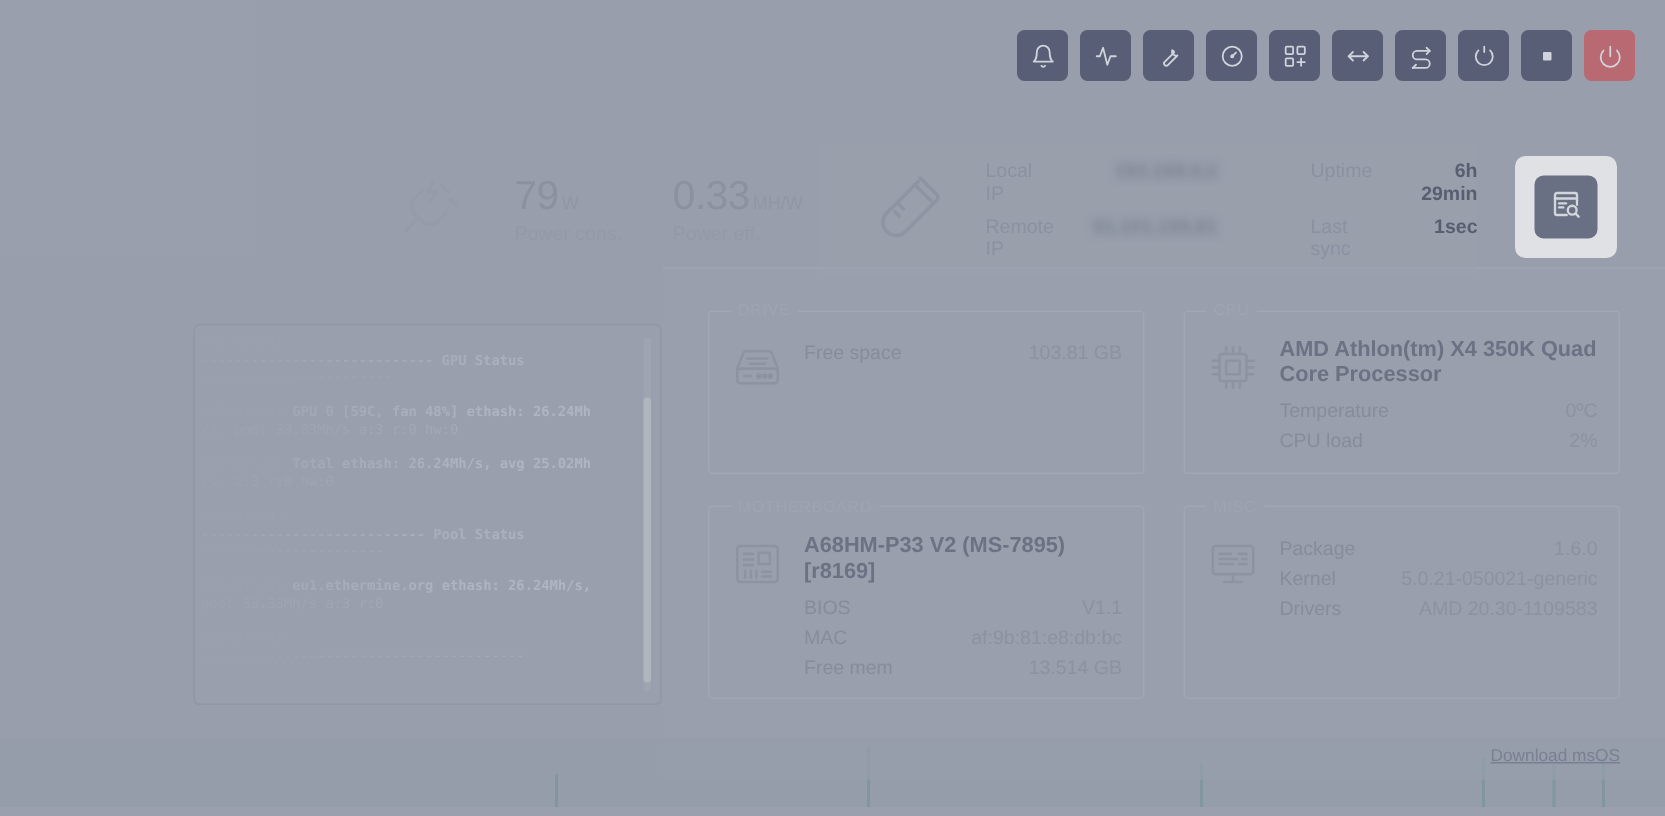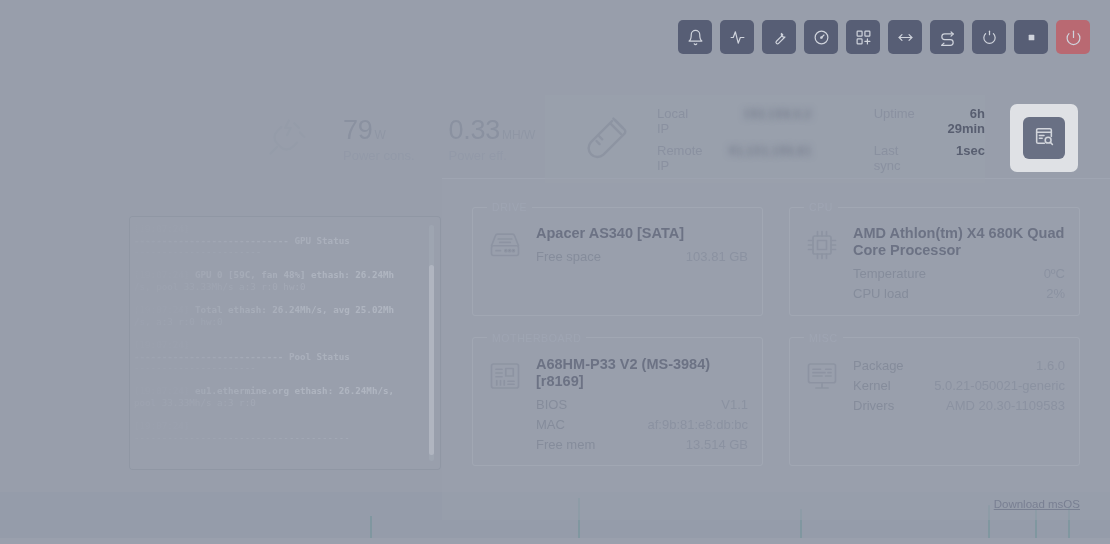--- a/index.html
+++ b/index.html
@@ -343,40 +343,39 @@
             <div class="card-icon"><svg width="36" height="36" viewBox="0 0 24 24" fill="none" stroke="#7f8696" stroke-width="1.15" stroke-linecap="round" stroke-linejoin="round">
                 <path d="M3 12.5 5.6 5.8A1.6 1.6 0 0 1 7.1 4.8h9.8a1.6 1.6 0 0 1 1.5 1L21 12.5"></path>
                 <rect x="3" y="12.5" width="18" height="6.5" rx="1.4"></rect>
                 <path d="M7.5 8h9M8.5 10.3h7"></path>
                 <path d="M6 15.8h3"></path>
                 <circle cx="12.6" cy="15.8" r=".7" fill="currentColor"></circle>
                 <circle cx="15.1" cy="15.8" r=".7" fill="currentColor"></circle>
                 <circle cx="17.6" cy="15.8" r=".7" fill="currentColor"></circle>
               </svg></div>
             <div class="card-main">
-              <div class="card-title">Apacer AS340 [SATA]</div>
               <div class="rows">
                 <div class="row">
                   <span class="k">Free space</span>
                   <span class="v">103.81 GB</span>
                 </div>
               </div>
             </div>
           </div>
         </fieldset>
         <fieldset class="card">
           <legend>CPU</legend>
           <div class="card-body">
             <div class="card-icon"><svg width="36" height="36" viewBox="0 0 24 24" fill="none" stroke="#7f8696" stroke-width="1.15" stroke-linecap="round" stroke-linejoin="round">
                 <rect x="6" y="6" width="12" height="12" rx="1.2"></rect>
                 <rect x="9" y="9" width="6" height="6"></rect>
                 <path d="M9 3v3M12 3v3M15 3v3M9 18v3M12 18v3M15 18v3M3 9h3M3 12h3M3 15h3M18 9h3M18 12h3M18 15h3"></path>
               </svg></div>
             <div class="card-main">
-              <div class="card-title">AMD Athlon(tm) X4 680K Quad Core Processor</div>
+              <div class="card-title">AMD Athlon(tm) X4 350K Quad Core Processor</div>
               <div class="rows">
                 <div class="row">
                   <span class="k">Temperature</span>
                   <span class="v">0ºC</span>
                 </div>
                 <div class="row">
                   <span class="k">CPU load</span>
                   <span class="v">2%</span>
                 </div>
               </div>
@@ -386,21 +385,21 @@
         <fieldset class="card">
           <legend>MOTHERBOARD</legend>
           <div class="card-body">
             <div class="card-icon"><svg width="36" height="36" viewBox="0 0 24 24" fill="none" stroke="#7f8696" stroke-width="1.15" stroke-linecap="round" stroke-linejoin="round">
                 <rect x="3" y="4" width="18" height="16" rx="1.3"></rect>
                 <rect x="12.5" y="7" width="5" height="5"></rect>
                 <path d="M6 7.5h4M6 10h4M6 12.5h4"></path>
                 <path d="M6.5 15v3M9 15v3M11.5 15v3M14 15.5h4M14 17.5h4"></path>
               </svg></div>
             <div class="card-main">
-              <div class="card-title">A68HM-P33 V2 (MS-3984) [r8169]</div>
+              <div class="card-title">A68HM-P33 V2 (MS-7895) [r8169]</div>
               <div class="rows">
                 <div class="row">
                   <span class="k">BIOS</span>
                   <span class="v">V1.1</span>
                 </div>
                 <div class="row">
                   <span class="k">MAC</span>
                   <span class="v">af:9b:81:e8:db:bc</span>
                 </div>
                 <div class="row">

